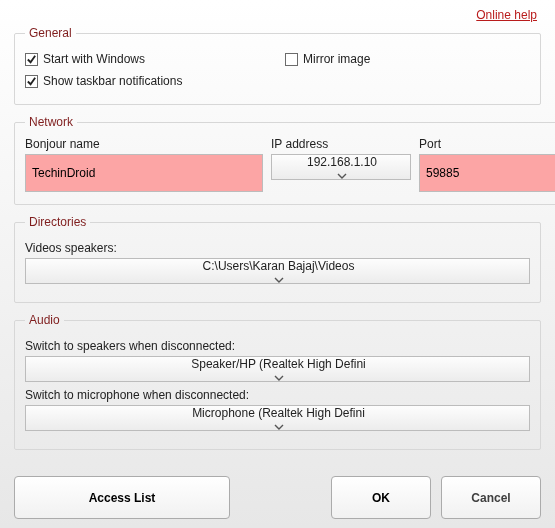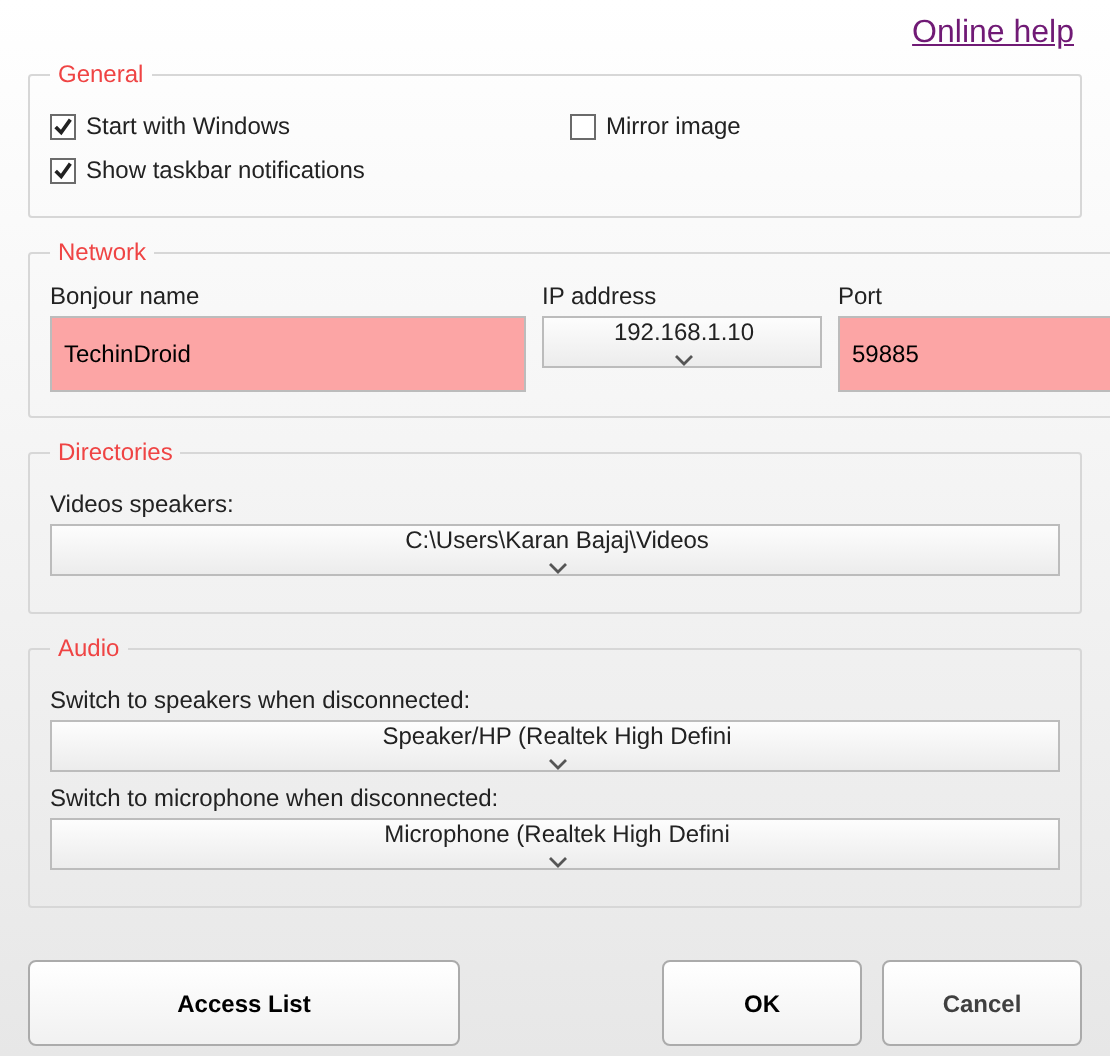--- a/index.html
+++ b/index.html
@@ -12,36 +12,36 @@
     width: 555px;
     height: 528px;
     padding: 6px 14px 14px 14px;
     position: relative;
   }
   .top-link {
     text-align: right;
     padding: 2px 4px 4px 0;
   }
   .top-link a {
-    color: #701a75;
+    color: #b91c1c;
     text-decoration: underline;
-    font-size: 16px;
+    font-size: 12px;
     cursor: pointer;
   }
   fieldset.group {
     border: 1px solid #d7d7d7;
     border-radius: 2px;
     margin: 0 0 10px 0;
     padding: 8px 10px 12px 10px;
     background: transparent;
   }
   fieldset.group legend {
     padding: 0 4px;
     font-size: 12px;
-    color: #ef4444;
+    color: #7f1d1d;
   }
   .row { display: flex; }
   .check-row {
     display: flex;
     align-items: center;
     margin: 4px 0;
   }
   .check-row label { margin-left: 5px; font-size: 12px; }
   .check-col-left { width: 260px; }
   .checkbox {

